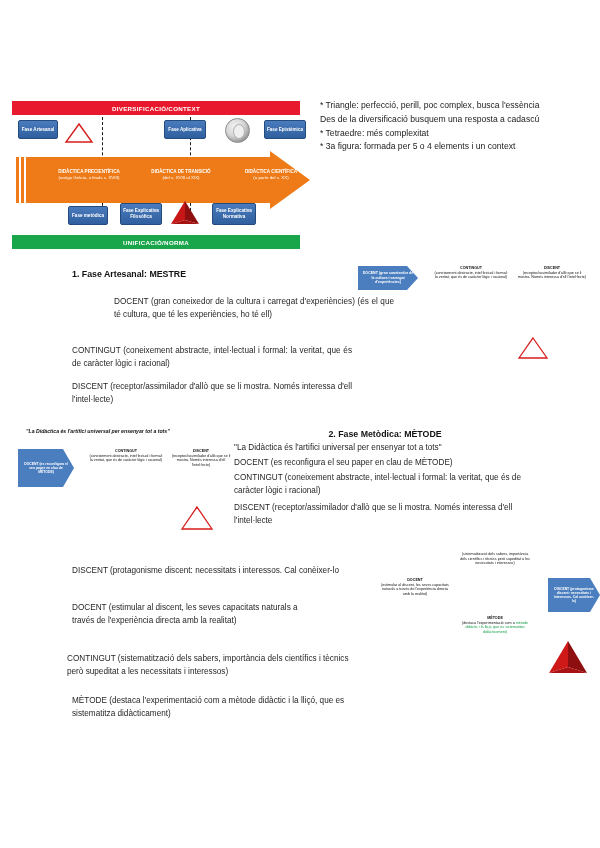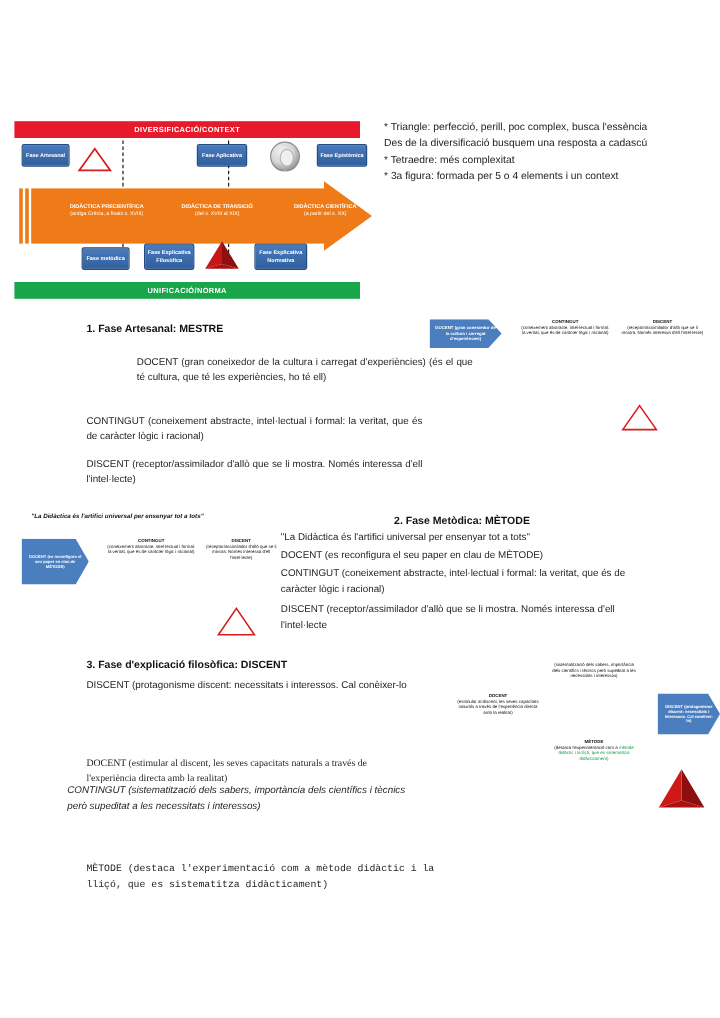--- a/index.html
+++ b/index.html
@@ -209,25 +209,24 @@
   <svg style="position:absolute;left:180px;top:505px;" width="34" height="26" viewBox="0 0 34 26">
     <polygon points="17,2 32,24 2,24" fill="none" stroke="#d61c1c" stroke-width="1.3"></polygon>
   </svg>
 
   <div class="para sect-head" style="left:230px;top:428px;width:310px;text-align:center;">2. Fase Metòdica: MÈTODE</div>
   <div class="para" style="left:234px;top:442px;width:300px;">"La Didàctica és l'artifici universal per ensenyar tot a tots"</div>
   <div class="para" style="left:234px;top:457px;width:310px;">DOCENT (es reconfigura el seu paper en clau de MÈTODE)</div>
   <div class="para" style="left:234px;top:472px;width:290px;">CONTINGUT (coneixement abstracte, intel·lectual i formal: la veritat, que és de caràcter lògic i racional)</div>
   <div class="para" style="left:234px;top:502px;width:300px;">DISCENT (receptor/assimilador d'allò que se li mostra. Només interessa d'ell l'intel·lecte</div>
 
-  <div class="para sect-head" style="left:72px;top:548px;width:300px;">3. Fase d'explicació filosòfica: DISCENT</div>
   <div class="para" style="left:72px;top:565px;width:290px;">DISCENT (protagonisme discent: necessitats i interessos. Cal conèixer-lo</div>
-  <div class="para" style="left:72px;top:630px;width:250px;font-family:Liberation Serif, serif;">DOCENT (estimular al discent, les seves capacitats naturals a través de l'experiència directa amb la realitat)</div>
-  <div class="para" style="left:56px;top:653px;width:290px;font-style:italic;">CONTINGUT (sistematització dels sabers, importància dels científics i tècnics però supeditat a les necessitats i interessos)</div>
-  <div class="para" style="left:72px;top:719px;width:310px;font-family:Liberation Mono, monospace;">MÈTODE (destaca l'experimentació com a mètode didàctic i la lliçó, que es sistematitza didàcticament)</div>
+  <div class="para" style="left:72px;top:602px;width:250px;">DOCENT (estimular al discent, les seves capacitats naturals a través de l'experiència directa amb la realitat)</div>
+  <div class="para" style="left:67px;top:653px;width:290px;">CONTINGUT (sistematització dels sabers, importància dels científics i tècnics però supeditat a les necessitats i interessos)</div>
+  <div class="para" style="left:72px;top:695px;width:310px;">MÈTODE (destaca l'experimentació com a mètode didàctic i la lliçó, que es sistematitza didàcticament)</div>
 
   <div class="mini-block" style="left:380px;top:578px;width:70px;font-size:3.7px;">
     <span class="ttl">DOCENT</span>
     <span>(estimular al discent, les seves capacitats naturals a través de l'experiència directa amb la realitat)</span>
   </div>
   <div class="mini-block" style="left:458px;top:552px;width:74px;font-size:3.7px;">
     <span>(sistematització dels sabers, importància dels científics i tècnics però supeditat a les necessitats i interessos)</span>
   </div>
   <div class="mini-block" style="left:458px;top:616px;width:74px;font-size:3.7px;">
     <span class="ttl">MÈTODE</span>

